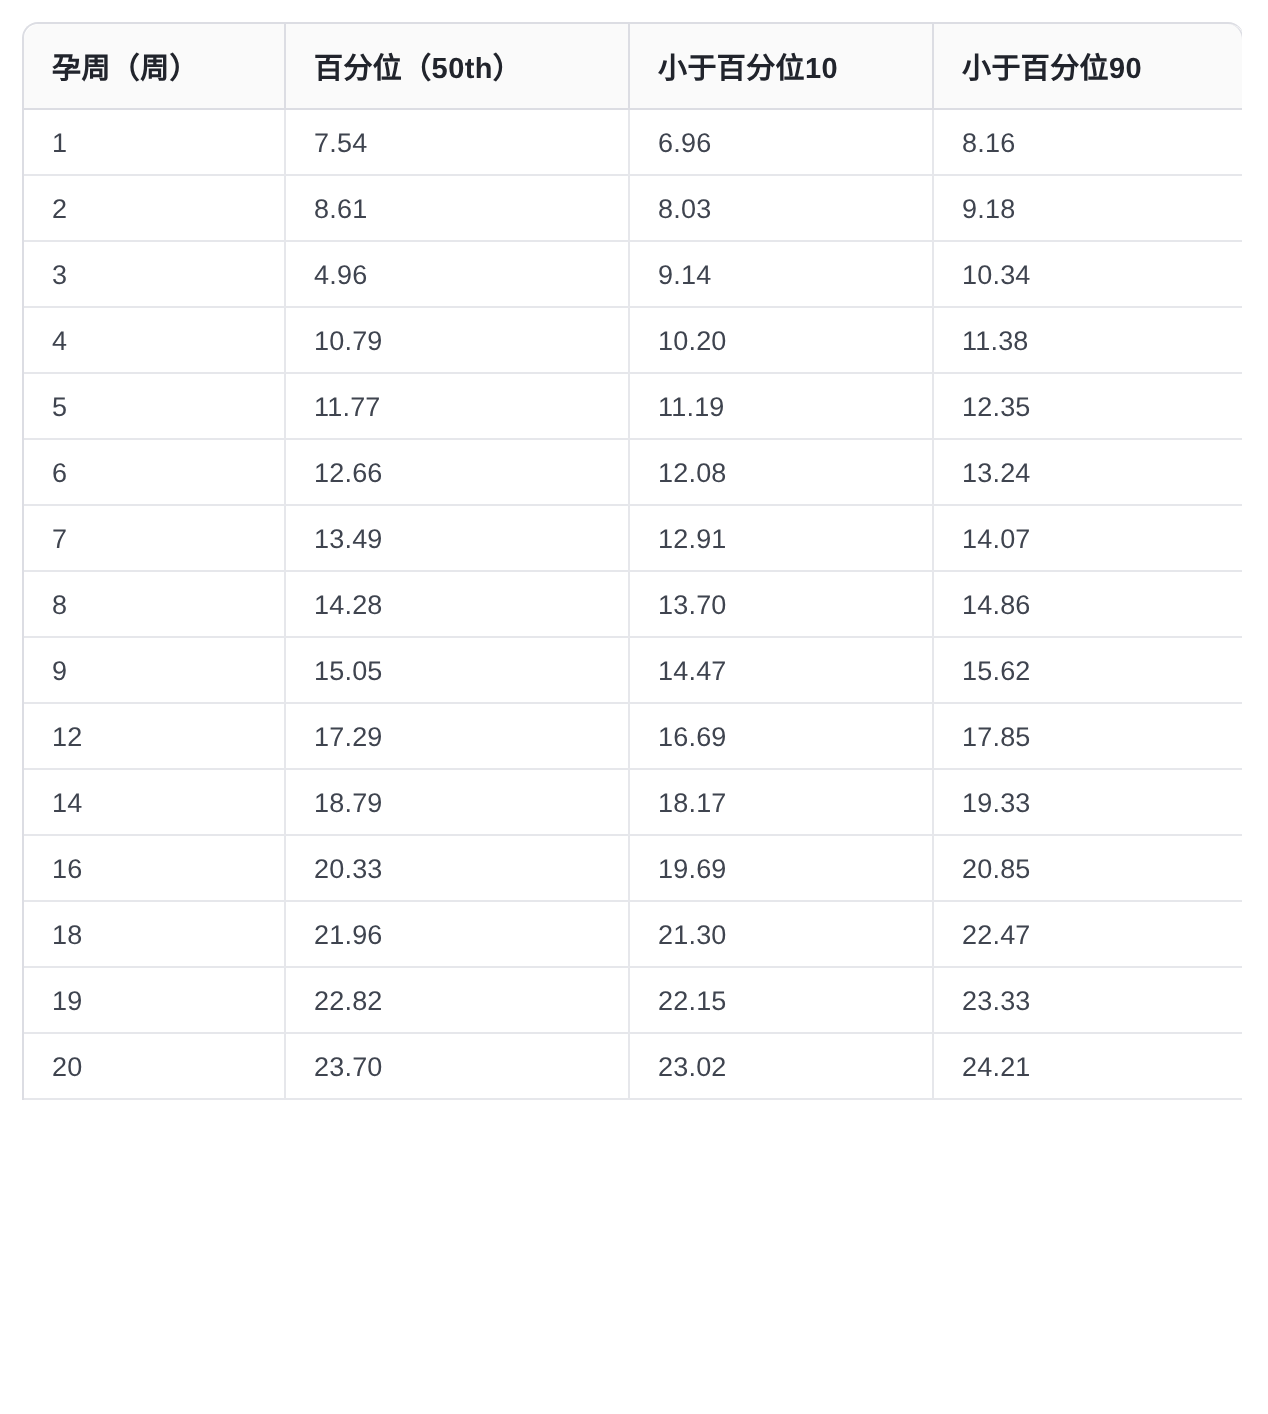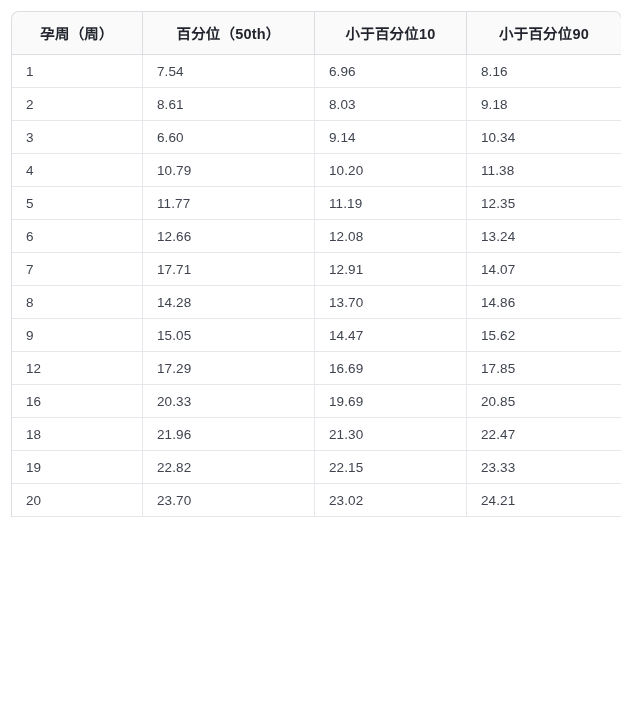--- a/index.html
+++ b/index.html
@@ -39,21 +39,21 @@
   table.percentile-table col.c0 { width: 131px; }
   table.percentile-table col.c1 { width: 172px; }
   table.percentile-table col.c2 { width: 152px; }
   table.percentile-table col.c3 { width: 155px; }
 
   table.percentile-table thead th {
     background: #fafafa;
     color: #21242c;
     font-size: 14.5px;
     font-weight: 700;
-    text-align: center;
+    text-align: left;
     padding: 10px 14px 11px 14px;
     height: 13px;
     border-right: 1px solid #dcdde3;
     border-bottom: 1px solid #dcdde3;
     white-space: nowrap;
     letter-spacing: 0.2px;
   }
   table.percentile-table thead th:first-child {
     border-top-left-radius: 8px;
   }
@@ -103,21 +103,21 @@
           <td>8.16</td>
         </tr>
         <tr>
           <td>2</td>
           <td>8.61</td>
           <td>8.03</td>
           <td>9.18</td>
         </tr>
         <tr>
           <td>3</td>
-          <td>6.60</td>
+          <td>4.96</td>
           <td>9.14</td>
           <td>10.34</td>
         </tr>
         <tr>
           <td>4</td>
           <td>10.79</td>
           <td>10.20</td>
           <td>11.38</td>
         </tr>
         <tr>
@@ -127,41 +127,47 @@
           <td>12.35</td>
         </tr>
         <tr>
           <td>6</td>
           <td>12.66</td>
           <td>12.08</td>
           <td>13.24</td>
         </tr>
         <tr>
           <td>7</td>
-          <td>17.71</td>
+          <td>13.49</td>
           <td>12.91</td>
           <td>14.07</td>
         </tr>
         <tr>
           <td>8</td>
           <td>14.28</td>
           <td>13.70</td>
           <td>14.86</td>
         </tr>
         <tr>
           <td>9</td>
           <td>15.05</td>
           <td>14.47</td>
           <td>15.62</td>
         </tr>
         <tr>
           <td>12</td>
           <td>17.29</td>
           <td>16.69</td>
           <td>17.85</td>
+        </tr>
+        <tr>
+          <td>14</td>
+          <td>18.79</td>
+          <td>18.17</td>
+          <td>19.33</td>
         </tr>
         <tr>
           <td>16</td>
           <td>20.33</td>
           <td>19.69</td>
           <td>20.85</td>
         </tr>
         <tr>
           <td>18</td>
           <td>21.96</td>

